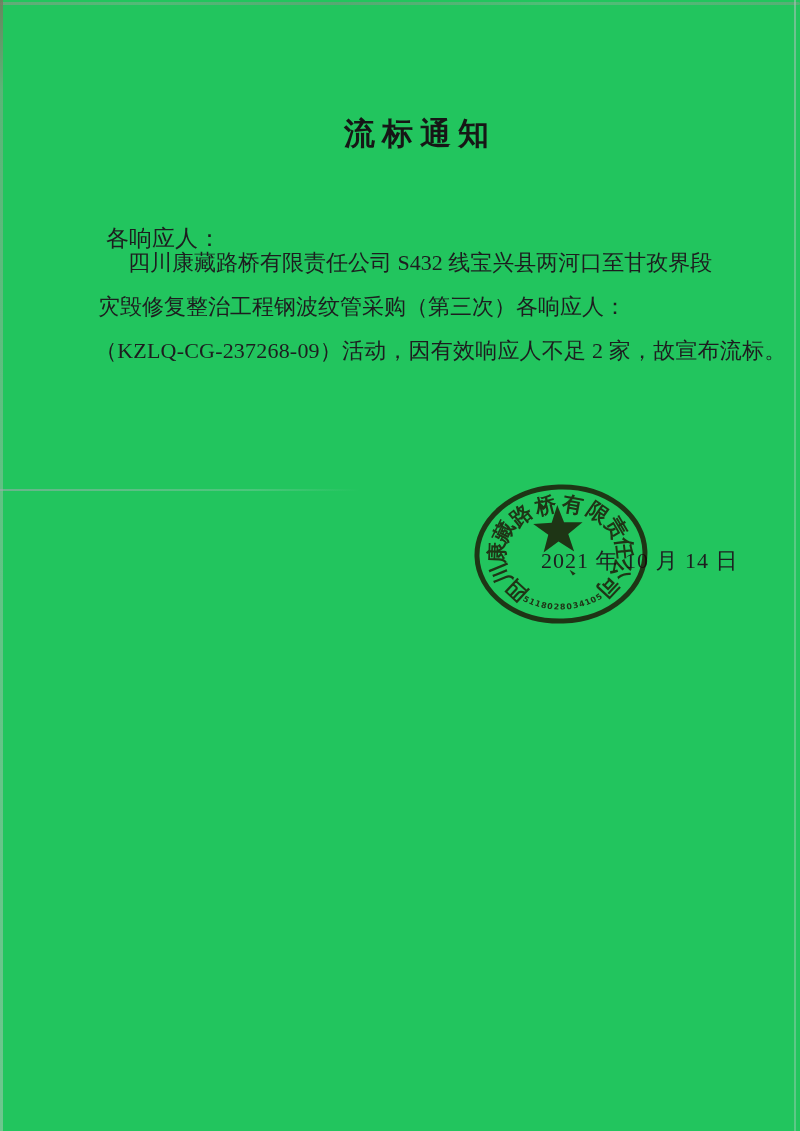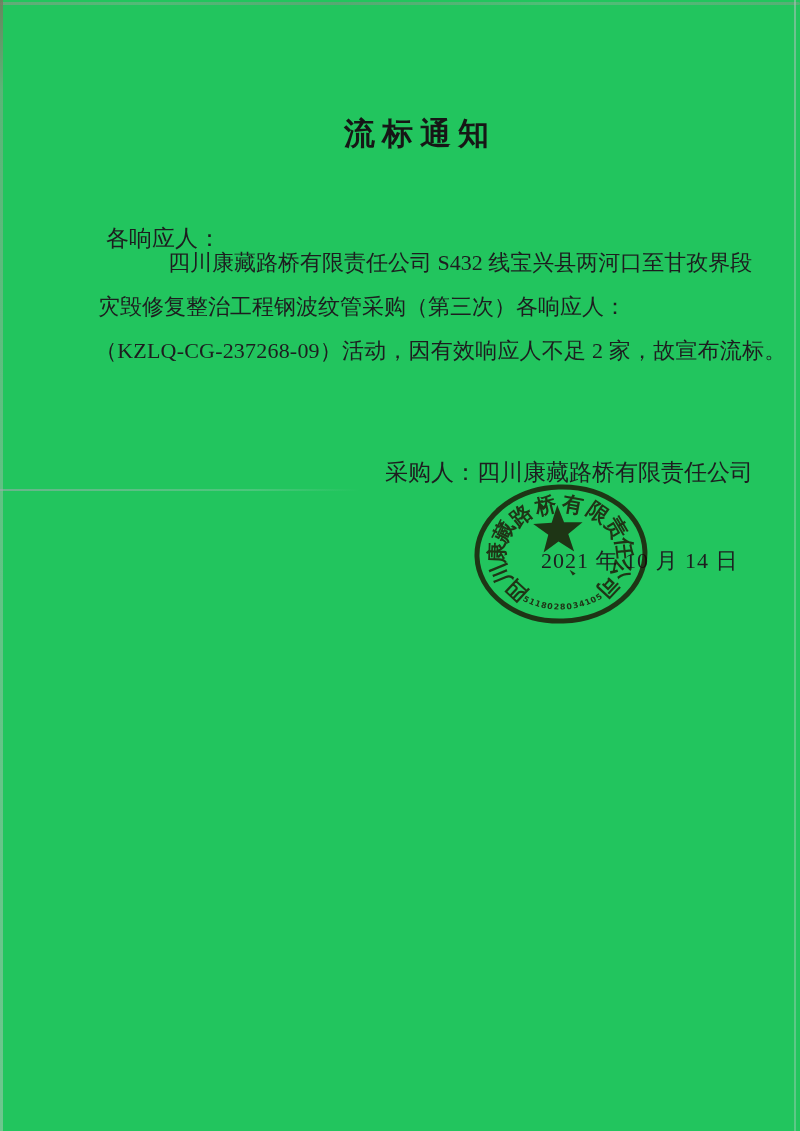--- a/index.html
+++ b/index.html
@@ -47,21 +47,21 @@
     transform: translateX(10px);
     text-align: center;
     font-size: 31px; font-weight: bold; letter-spacing: 7px;
     color: #161616;
   }
   .text-line {
     position: absolute; white-space: nowrap;
     font-size: 22px; color: #1d1d1f;
   }
   .salutation { left: 106px; top: 203px; font-size: 23px; margin-top: 20px; }
-  .body-line-1 { left: 128px; top: 248px; margin-left: 40px; }
+  .body-line-1 { left: 128px; top: 248px; }
   .body-line-2 { left: 98px;  top: 292px; }
   .body-line-3 { left: 95px;  top: 336px; letter-spacing: .2px; }
   .signature   { left: 385px; top: 457px; font-size: 23px; }
   .doc-date    { left: 541px; top: 546px; font-size: 22px; letter-spacing: 1px; }
 
   
   .stamp {
     position: absolute; left: 450px; top: 456px;
     width: 222px; height: 198px;
     mix-blend-mode: multiply;
@@ -91,21 +91,20 @@
   <div class="fold-line"></div>
 
   <div class="doc-title">流标通知</div>
 
   <div class="text-line salutation">各响应人：</div>
 
   <div class="text-line body-line-1">四川康藏路桥有限责任公司 S432 线宝兴县两河口至甘孜界段</div>
   <div class="text-line body-line-2">灾毁修复整治工程钢波纹管采购（第三次）各响应人：</div>
   <div class="text-line body-line-3">（KZLQ-CG-237268-09）活动，因有效响应人不足 2 家，故宣布流标。</div>
 
-  <div class="text-line signature">采购人：四川康藏路桥有限责任公司</div>
 
   <div class="text-line doc-date">2021 年 10 月 14 日</div>
 
   <svg id="stamp-svg" class="stamp" viewBox="0 0 222 198" xmlns="http://www.w3.org/2000/svg">
     <ellipse class="stamp-ring" cx="111" cy="98" rx="84" ry="67" stroke="#df352a"></ellipse>
     <polygon points="109,49 115.2,66.5 133.7,67 119,78.2 124.3,96 109,85.5 93.7,96 99,78.2 84.3,67 102.8,66.5" fill="#df352a"></polygon>
     <path d="M119 114 l6 4 l-3 2 z" fill="#df352a"></path>
   <text class="stamp-char" fill="#df352a" transform="translate(65.7 133.4) rotate(-135.0)">四</text>
       <text class="stamp-char" fill="#df352a" transform="translate(51.0 115.5) rotate(-110.5)">川</text>
       <text class="stamp-char" fill="#df352a" transform="translate(47.2 94.4) rotate(-85.9)">康</text>

